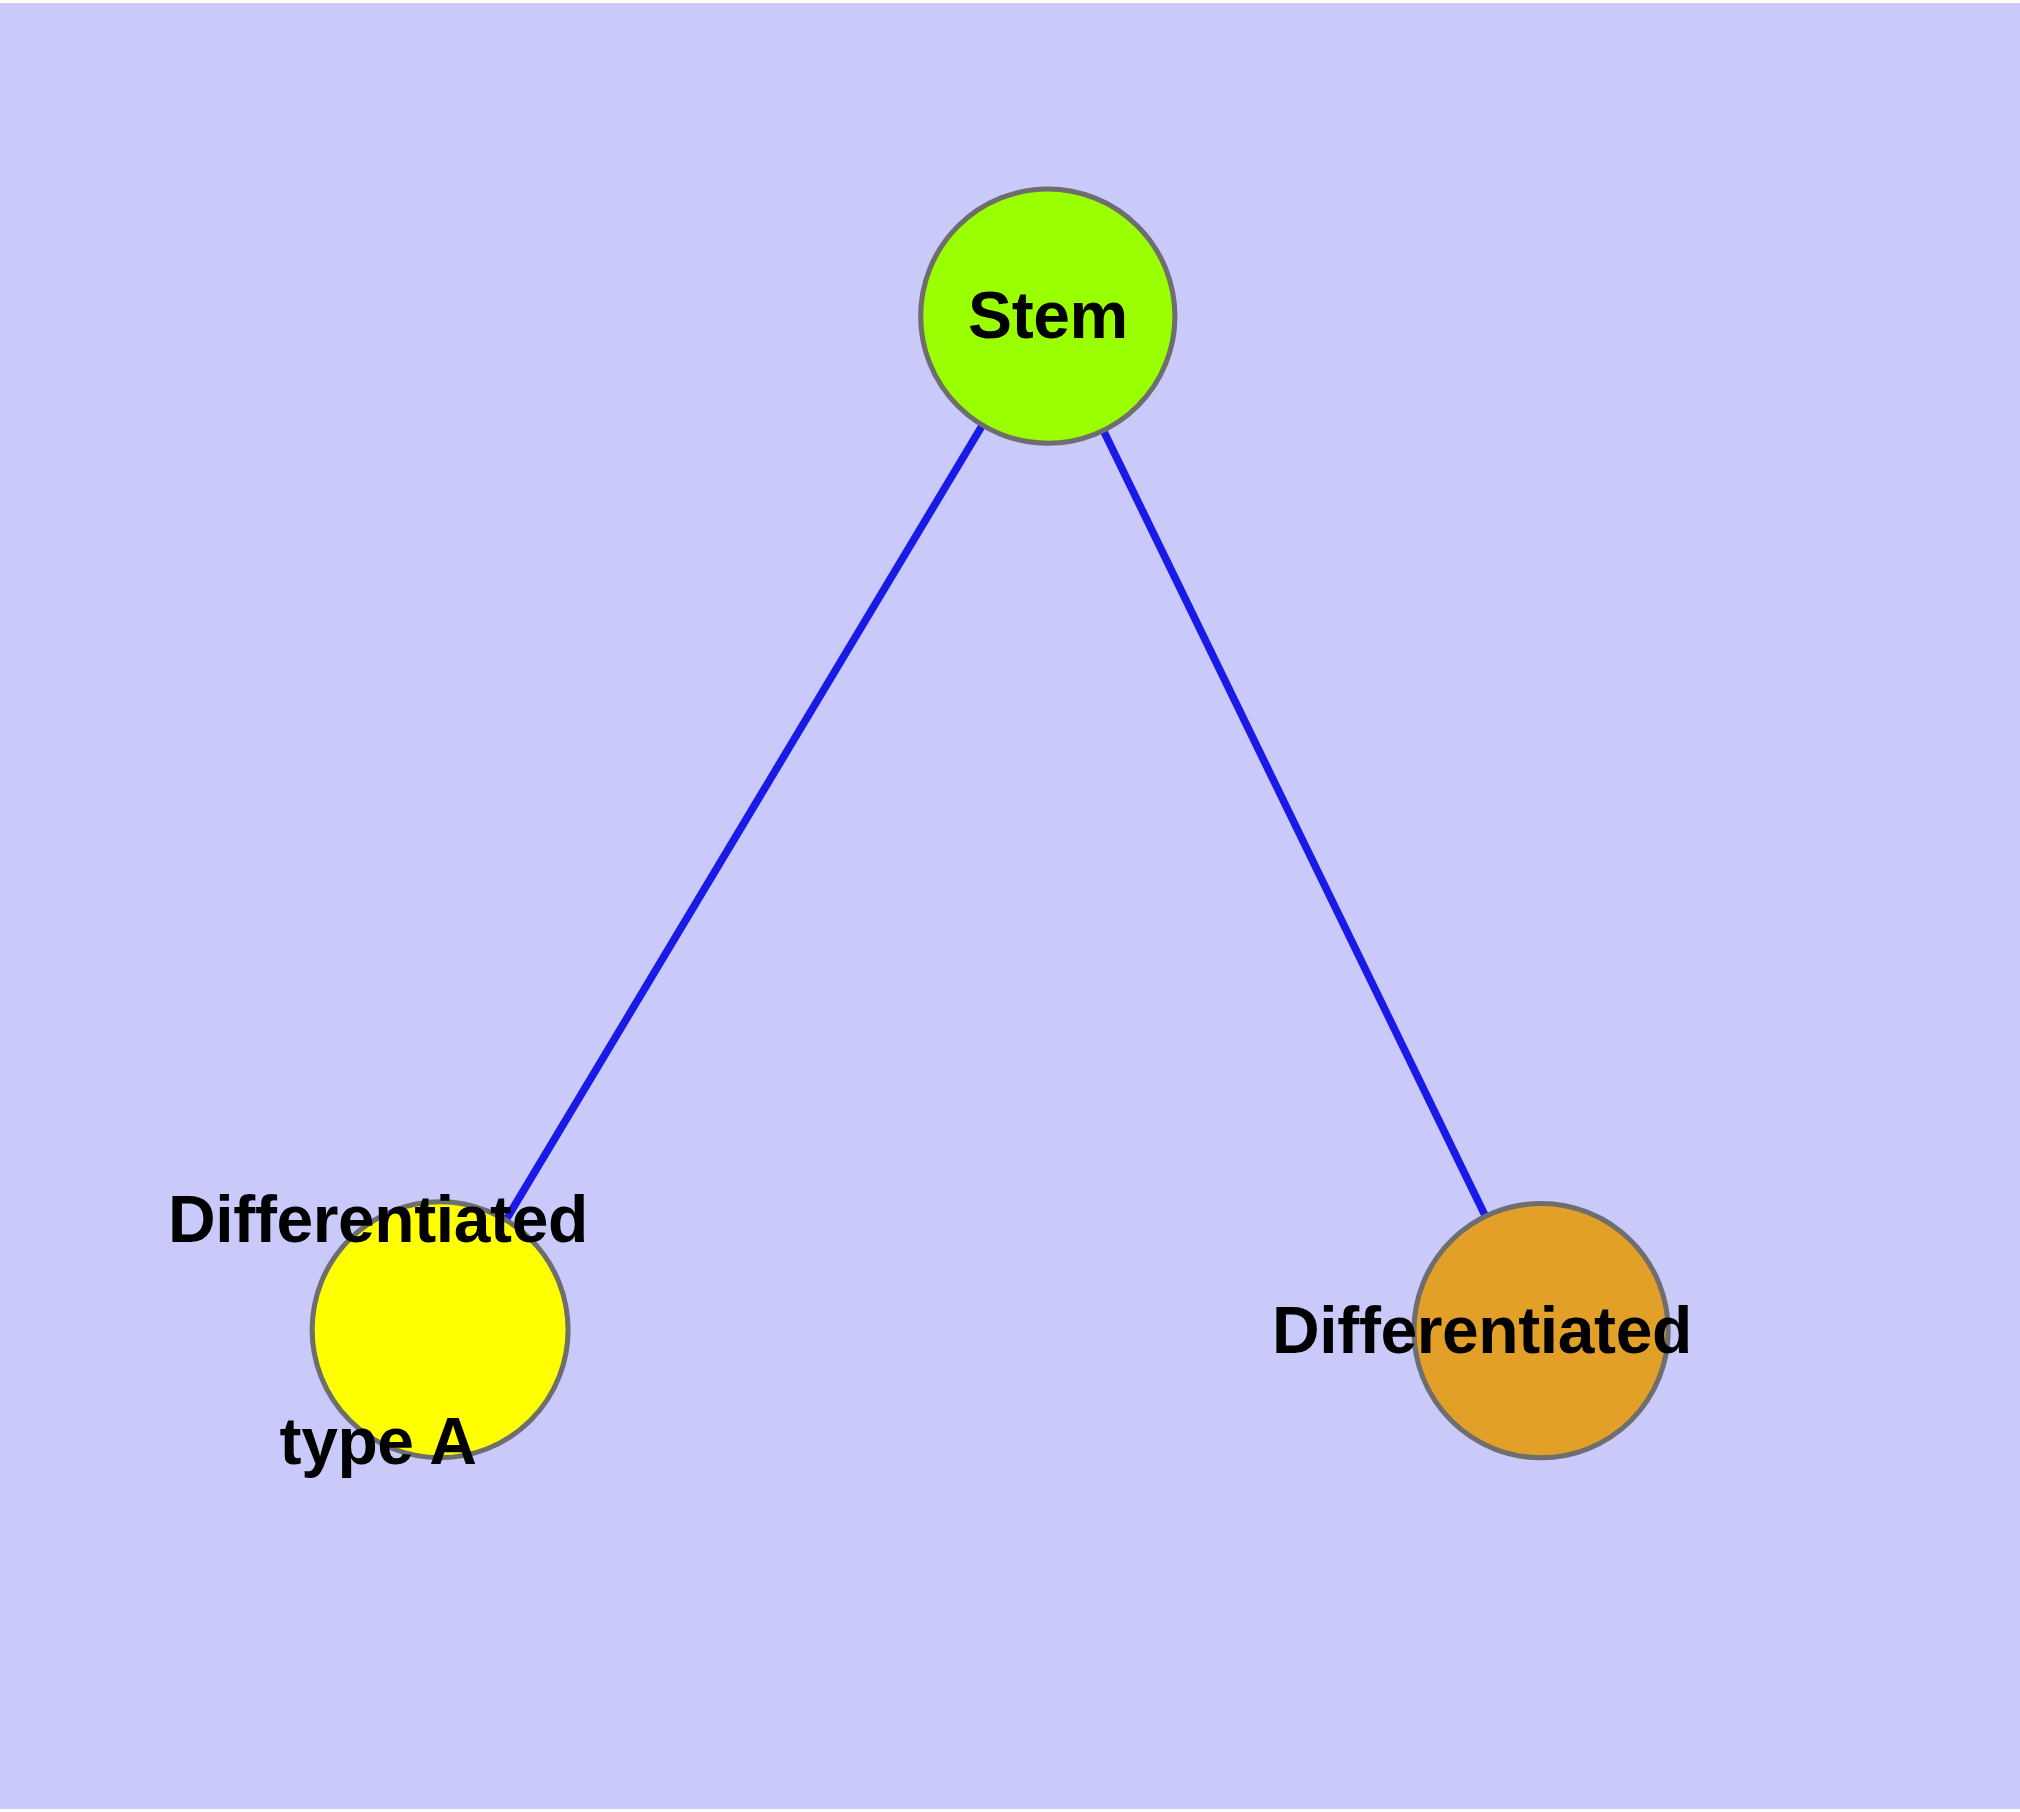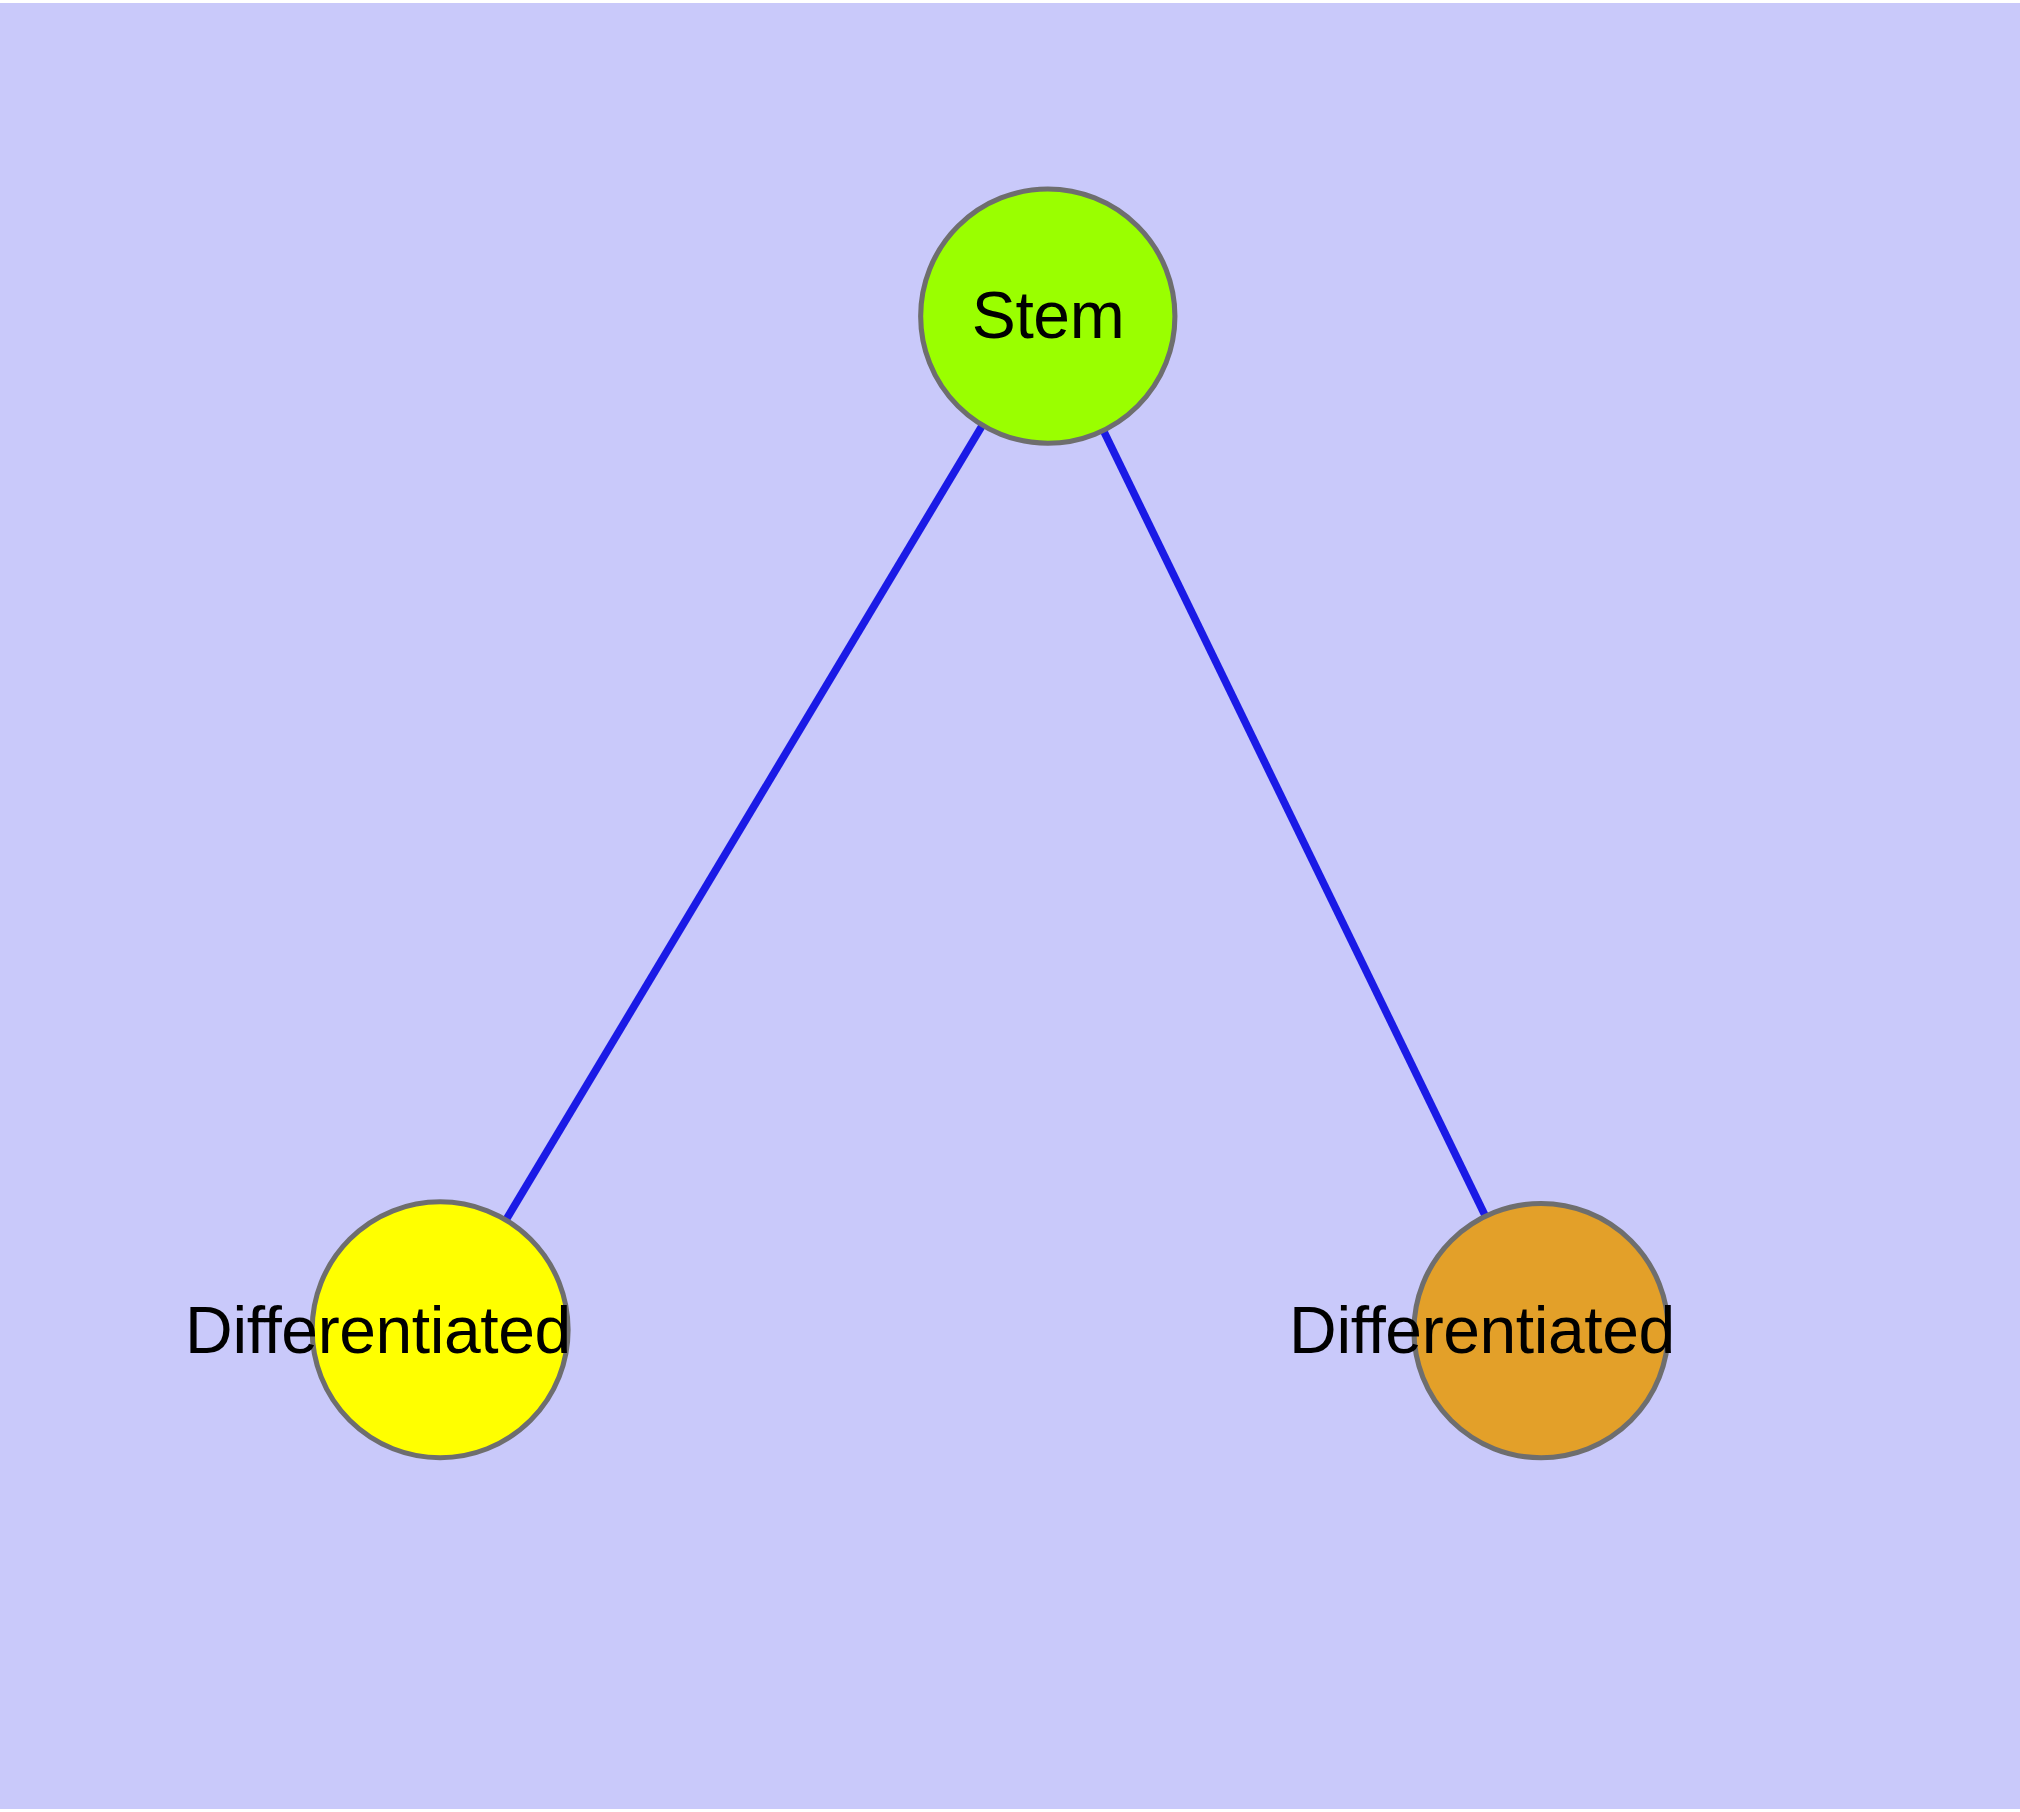--- a/index.html
+++ b/index.html
@@ -27,21 +27,21 @@
   #graph-svg {
     position: absolute;
     left: 0;
     top: 0;
     width: 2021px;
     height: 1812px;
   }
   .node-label {
     position: absolute;
     color: #000000;
-    font-weight: normal;
+    font-weight: bold;
     font-family: "Liberation Sans", "DejaVu Sans", sans-serif;
     text-align: center;
     white-space: pre;
     line-height: 1.12;
     letter-spacing: -0.4px;
     pointer-events: none;
   }
   #stem-label {
     font-size: 66px;
     left: 1048px;
@@ -79,20 +79,21 @@
       <circle cx="1818" cy="1570" r="150" fill="#e3a029" stroke="#6e6e6e" stroke-width="6"></circle>
     </g>
   </svg>
 
   <div class="node-label" id="stem-label">
     <div>Stem</div>
   </div>
 
   <div class="node-label" id="type-a-label">
     <div>Differentiated</div>
+    <div>type A</div>
   </div>
 
   <div class="node-label" id="type-b-label">
     <div>Differentiated</div>
   </div>
 
 </div>
 
 
 </body></html>

